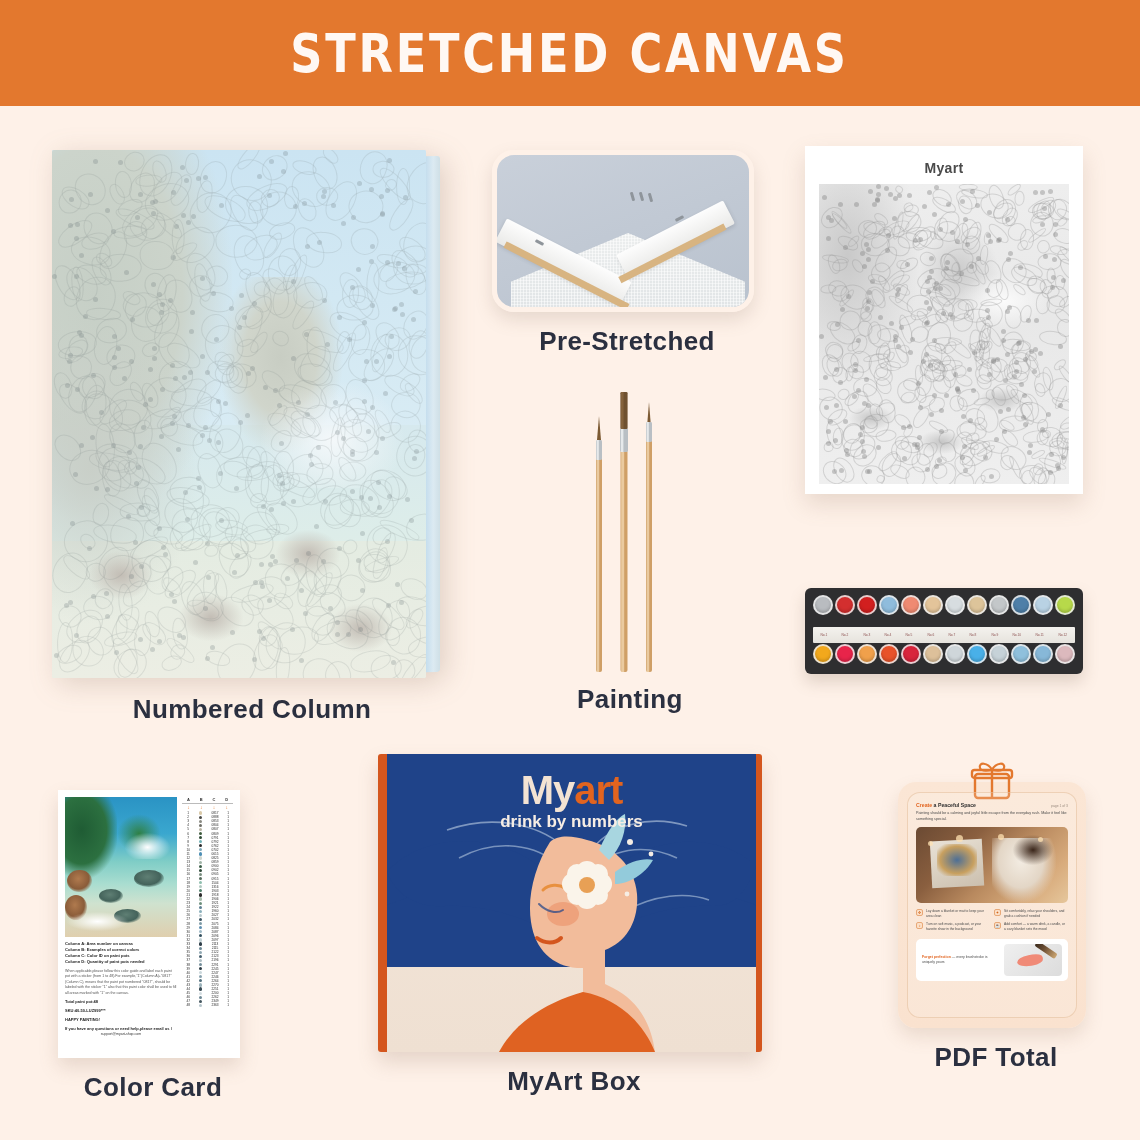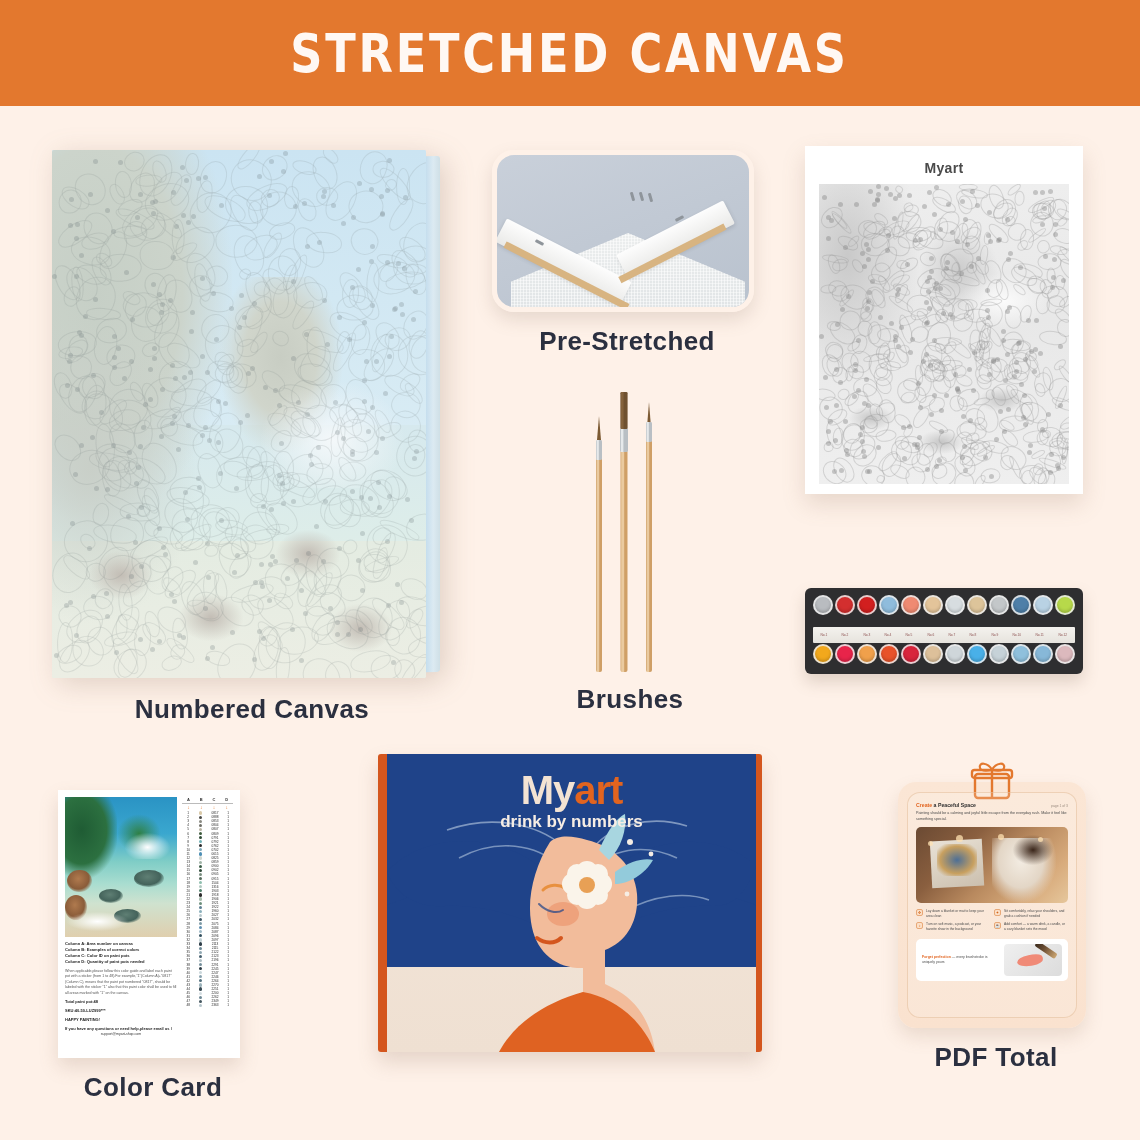--- a/index.html
+++ b/index.html
@@ -1057,21 +1057,21 @@
           <div class="numdot" style="left:16.68%;top:94.65%;background:rgba(92,104,110,.42)"></div>
           <div class="numdot" style="left:4.37%;top:85.19%;background:rgba(92,104,110,.42)"></div>
           <div class="numdot" style="left:40.37%;top:4.81%;background:rgba(92,104,110,.42)"></div>
           <div class="numdot" style="left:84.97%;top:17.84%;background:rgba(92,104,110,.42)"></div>
           <div class="numdot" style="left:87.66%;top:11.56%;background:rgba(92,104,110,.42)"></div>
           <div class="numdot" style="left:18.59%;top:42.84%;background:rgba(92,104,110,.42)"></div>
         </div>
     </div>
   </div>
   <div class="cap-gap"></div>
-  <div class="caption">Numbered Canvas</div>
+  <div class="caption">Numbered Column</div>
 </div>
 
 <div class="item" id="stretch-item">
   <div class="photo-card">
     <div class="canvas-back"></div>
     <div class="frame-left"></div>
     <div class="frame-right"></div>
     <div class="wood-left"></div>
     <div class="wood-right"></div>
     <div class="staple" style="left:38px;top:86px;transform:rotate(27deg);"></div>
@@ -1699,21 +1699,21 @@
       <svg width="12" height="270" viewBox="0 0 12 270">
         <rect x="3" y="38" width="6" height="232" rx="2" fill="#cf9f66"></rect>
         <rect x="3.6" y="38" width="2.6" height="232" fill="#f0d5ae" opacity=".8"></rect>
         <rect x="3" y="20" width="6" height="20" rx="1.4" fill="#b9bfc4"></rect>
         <rect x="3.6" y="20" width="2.2" height="20" fill="#edf0f2" opacity=".85"></rect>
         <path d="M6 0 L7.6 20 L4.4 20 Z" fill="#7c5a33"></path>
       </svg>
     </div>
   </div>
   <div style="height:12px"></div>
-  <div class="caption">Brushes</div>
+  <div class="caption">Painting</div>
 </div>
 
 <div class="item" id="paint-item">
   <div class="paint-tray">
     <div class="pot-row" id="pot-row-1">
         <div class="pot" style="background: rgb(185, 188, 192);"></div>
         <div class="pot" style="background: rgb(211, 47, 47);"></div>
         <div class="pot" style="background: rgb(210, 31, 31);"></div>
         <div class="pot" style="background: rgb(143, 188, 220);"></div>
         <div class="pot" style="background: rgb(239, 138, 114);"></div>
@@ -2233,20 +2233,21 @@
           <circle cx="211" cy="141" r="10" fill="#FAF4EA"></circle>
           <circle cx="200" cy="131" r="8" fill="#E8A055"></circle>
         </g>
         <circle cx="243" cy="88" r="3" fill="#F6EDE4"></circle>
         <circle cx="264" cy="100" r="2.4" fill="#F6EDE4"></circle>
         <circle cx="240" cy="140" r="2.4" fill="#F6EDE4"></circle>
       </svg>
     </div>
   </div>
   <div style="height:14px"></div>
+  <div class="caption">MyArt Box</div>
 </div>
 
 <div class="item" id="pdf-item">
   <div class="pdf-card">
     <div class="gift-icon">
       <svg width="44" height="40" viewBox="0 0 44 40">
         <rect x="5" y="14" width="34" height="24" rx="3" fill="none" stroke="#E3782E" stroke-width="2.4"></rect>
         <rect x="2" y="10" width="40" height="8" rx="2.5" fill="none" stroke="#E3782E" stroke-width="2.4"></rect>
         <line x1="22" y1="10" x2="22" y2="38" stroke="#E3782E" stroke-width="2.4"></line>
         <path d="M22 10 C18 2, 8 2, 10 8 C11 11, 17 11, 22 10 Z" fill="none" stroke="#E3782E" stroke-width="2.2"></path>

